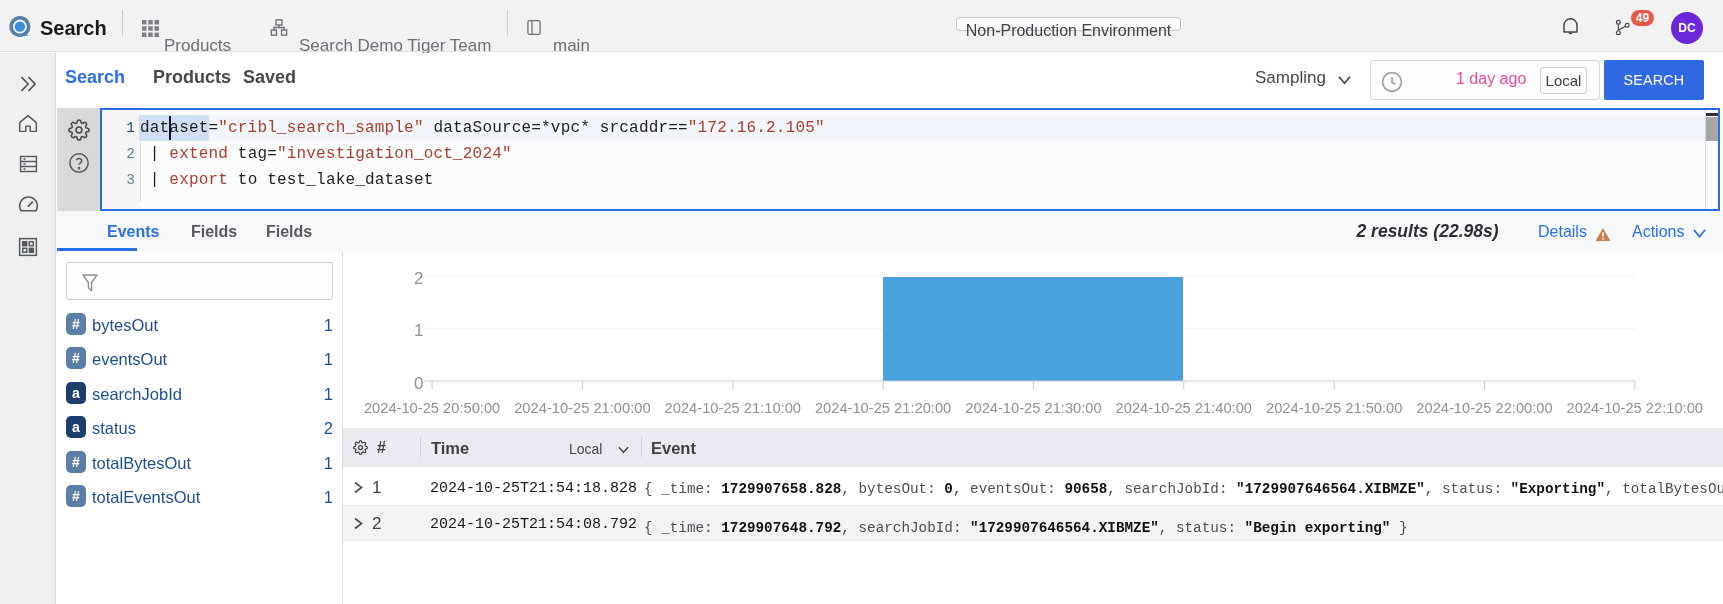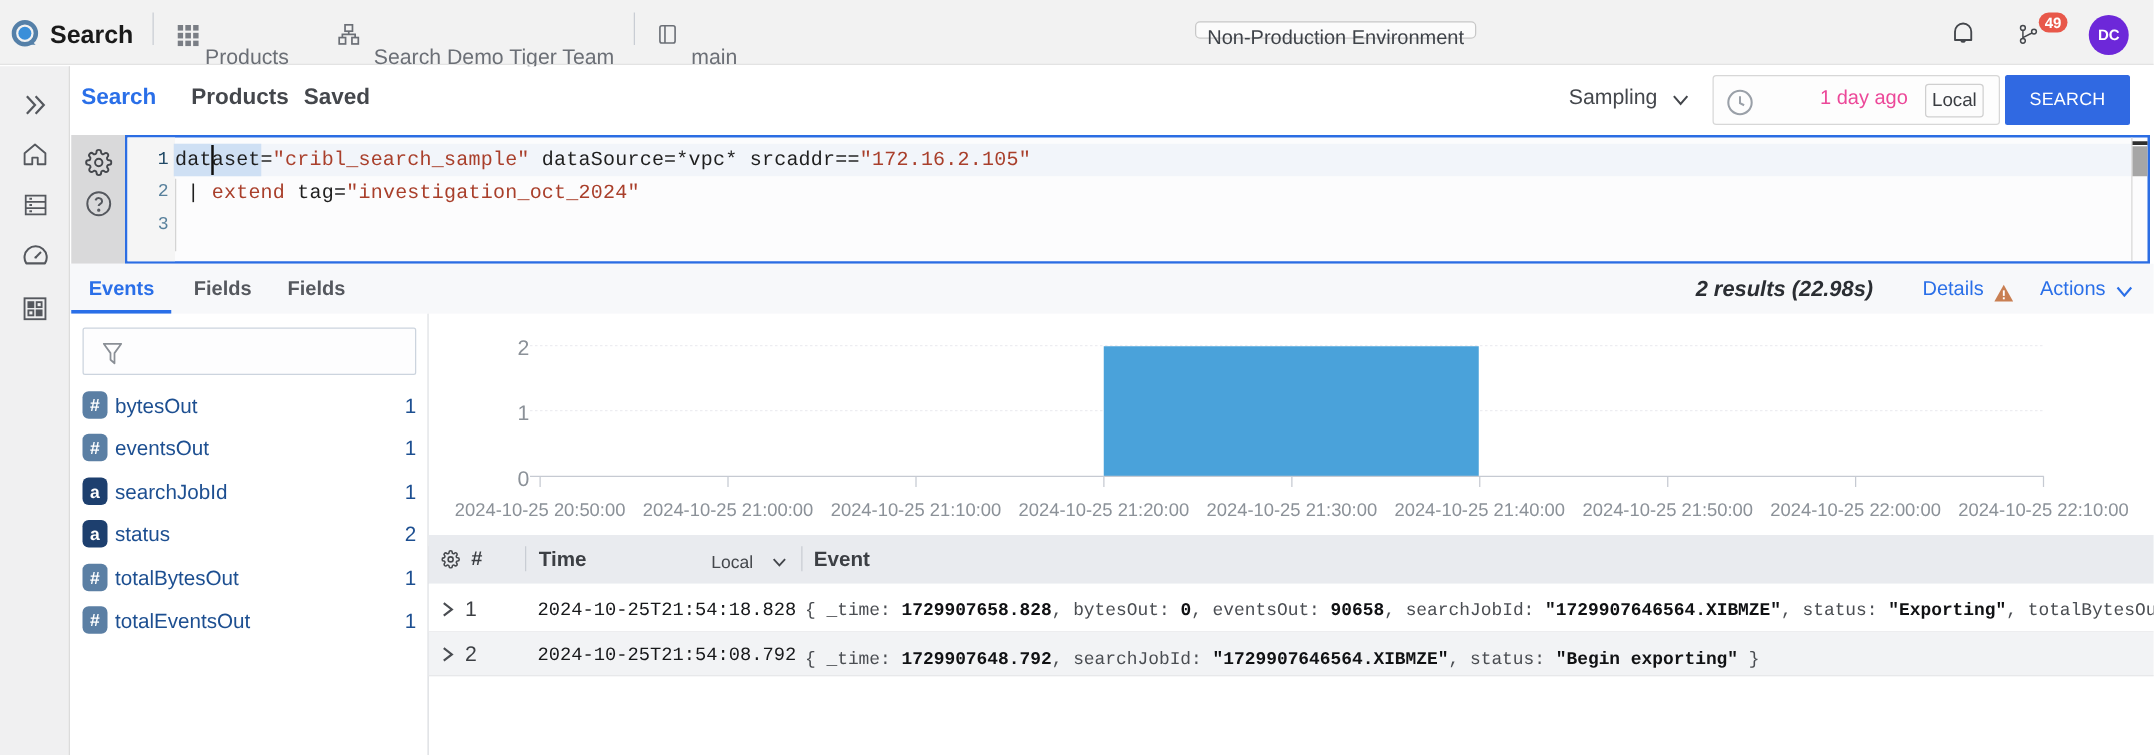--- a/index.html
+++ b/index.html
@@ -39,21 +39,21 @@
 .kw { color:#a93f2b; } .str { color:#a93f2b; }
 #curline { left:38px; top:5px; width:1565px; height:26px; background:#f2f5fa; }
 #sel { left:37px; top:5px; width:70px; height:26px; background:#cfe0f4; }
 #cursor { left:67px; top:6px; width:2px; height:24px; background:#111; }
 #vscroll-line { left:1603px; top:0; width:1px; height:99px; background:#d8d8d8; }
 #vthumb { left:1604px; top:7px; width:12px; height:24px; background:#a6a6a6; }
 #vmark { left:1604px; top:3px; width:12px; height:3px; background:#2f2f2f; }
 
 
 #tabsrow { left:56px; top:211px; width:1667px; height:40px; background:#f7f8fa; }
-.tab3 { top:12px; font-size:16px; font-weight:700; color:#55585e; }
+.tab3 { top:12px; font-size:16px; font-weight:700; color:#55585e;margin-left:36px; }
 #tab-events { color:#2a6fe8; }
 #events-underline { left:1px; top:37px; width:80px; height:3px; background:#2a6fe8; }
 #statusgray { top:12px; font-size:15.7px; color:#55585e; }
 #statusbold { top:10px; font-size:17.5px; font-weight:700; color:#2b2e33;font-style:italic; }
 .bluelink { top:12px; font-size:16px; font-weight:400; color:#2a6fe8; }
 
 
 #fields { left:56px; top:251px; width:287px; height:353px; background:#fff; border-right:1px solid #d9dbe0; }
 #filterbox { left:10px; top:11px; width:267px; height:38px; border:1px solid #ccd4de; border-radius:2px; background:#fdfdfe; }
 .frow { left:10px; width:277px; height:34px; }
@@ -192,20 +192,21 @@
 
   <div id="editor" class="abs">
     <div id="curline" class="abs"></div>
     <div id="gutter" class="abs"></div>
     <div id="sel" class="abs"></div>
     <div class="abs lnum" style="left:0; top:10px; color:#214a66;">1</div>
     <div class="abs lnum" style="left:0; top:36px;">2</div>
     <div class="abs lnum" style="left:0; top:62px;">3</div>
     <div class="abs codeline" style="top:9px;">dataset=<span class="str">"cribl_search_sample"</span> dataSource=*vpc* srcaddr==<span class="str">"172.16.2.105"</span></div>
     <div class="abs codeline" style="top:35px;"> | <span class="kw">extend</span> tag=<span class="str">"investigation_oct_2024"</span></div>
+    <div class="abs codeline" style="top:61px;"> | <span class="kw">export</span> to test_lake_dataset</div>
     <div class="abs" style="left:38px; top:33px; width:1px; height:58px; background:#d4d4d4;"></div>
     <div id="cursor" class="abs"></div>
     <div id="vscroll-line" class="abs"></div>
     <div id="vmark" class="abs"></div>
     <div id="vthumb" class="abs"></div>
   </div>
 
   <div id="tabsrow" class="abs">
     <div class="abs tab3" id="tab-events" style="left:15px;">Events</div>
     <div id="events-underline" class="abs"></div>

